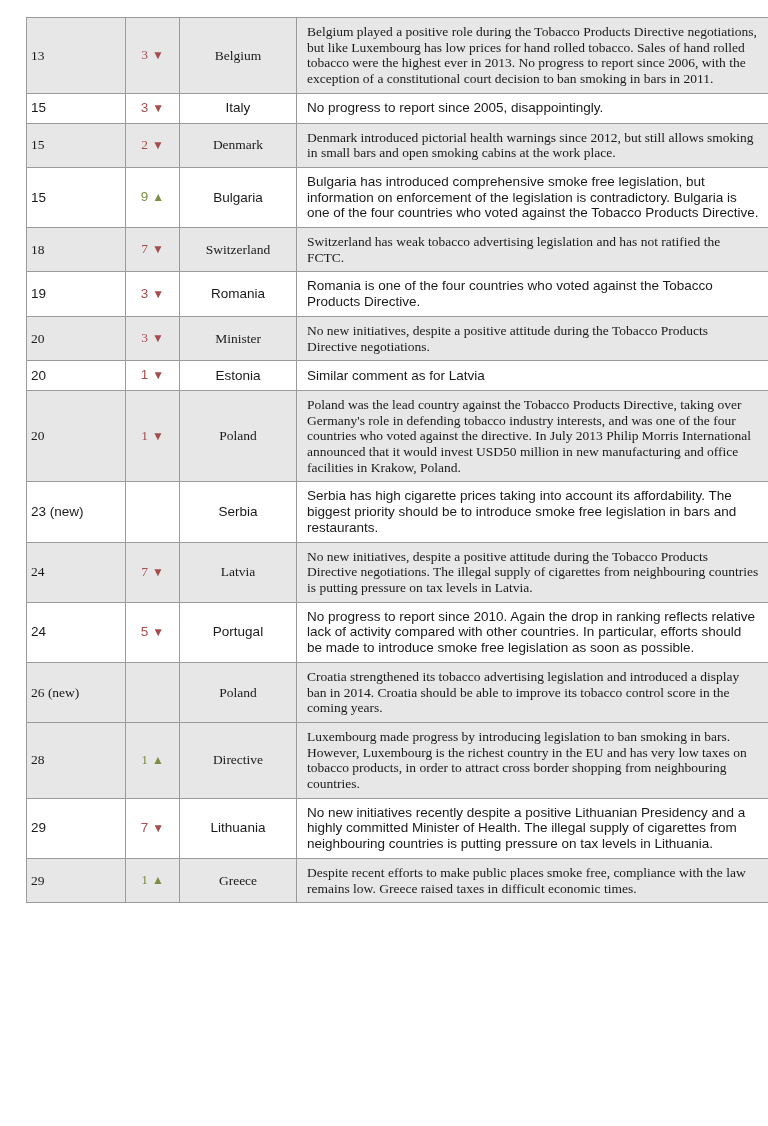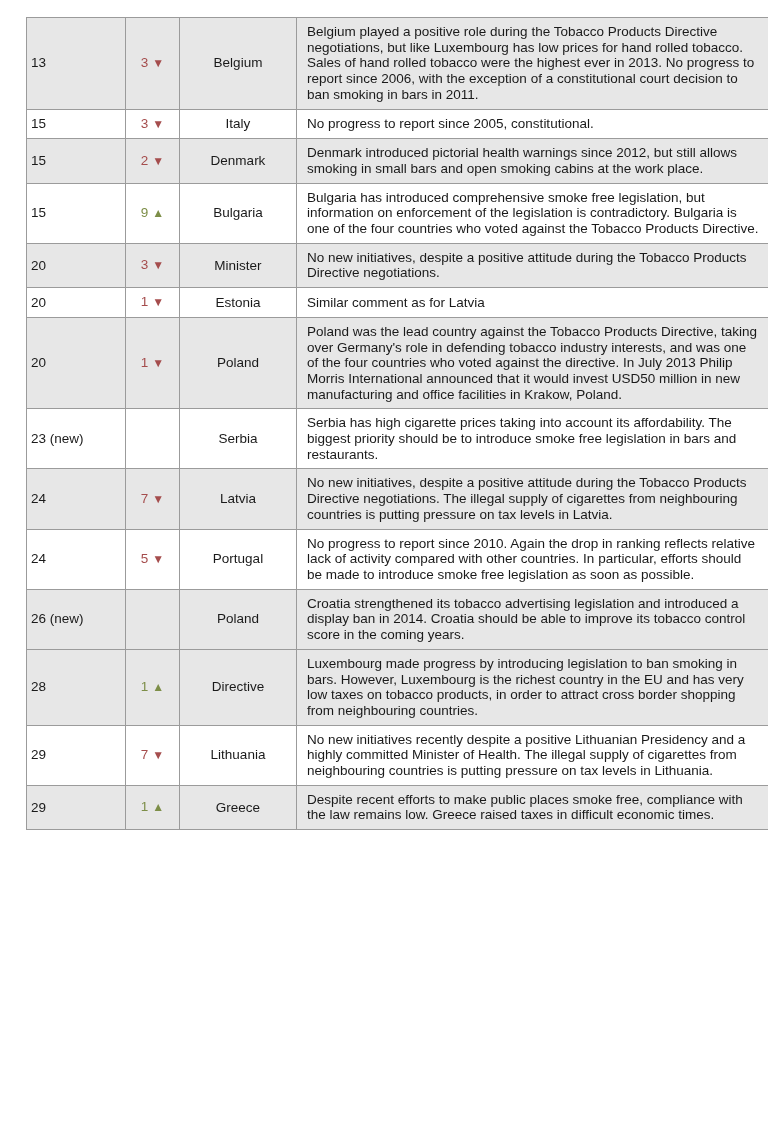--- a/index.html
+++ b/index.html
@@ -26,21 +26,21 @@
     border-collapse:collapse;
     table-layout:fixed;
     font-size:13.5px;
     line-height:15.7px;
   }
   .ranking-table td{
     border:1px solid var(--border);
     vertical-align:middle;
     padding:6px 4px;
   }
-  .ranking-table tr.alt td{background:var(--row-alt);}
+  .ranking-table tr.alt td{background:var(--row-alt);font-family:Liberation Serif, serif;}
   .ranking-table tr.plain td{background:var(--row-plain);}
   td.rank{width:90px;text-align:left;}
   td.change{width:45px;text-align:center;white-space:nowrap;}
   td.country{width:108px;text-align:center;}
   td.comment{width:452px;text-align:left;padding:6px 10px;}
   td.change.down .num, td.change.down .arrow{color:var(--down);}
   td.change.up .num,   td.change.up .arrow{color:var(--up);}
   td.change .arrow{margin-left:4px;font-size:12px;}
 </style>
 </head>
@@ -51,33 +51,45 @@
       <tr class="alt">
     <td class="rank">13</td>
     <td class="change down"><span class="num">3</span><span class="arrow">▼</span></td>
     <td class="country">Belgium</td>
     <td class="comment">Belgium played a positive role during the Tobacco Products Directive negotiations, but like Luxembourg has low prices for hand rolled tobacco. Sales of hand rolled tobacco were the highest ever in 2013. No progress to report since 2006, with the exception of a constitutional court decision to ban smoking in bars in 2011.</td>
   </tr>
       <tr class="plain">
     <td class="rank">15</td>
     <td class="change down"><span class="num">3</span><span class="arrow">▼</span></td>
     <td class="country">Italy</td>
-    <td class="comment">No progress to report since 2005, constitutional.</td>
+    <td class="comment">No progress to report since 2005, disappointingly.</td>
   </tr>
       <tr class="alt">
     <td class="rank">15</td>
     <td class="change down"><span class="num">2</span><span class="arrow">▼</span></td>
     <td class="country">Denmark</td>
     <td class="comment">Denmark introduced pictorial health warnings since 2012, but still allows smoking in small bars and open smoking cabins at the work place.</td>
   </tr>
       <tr class="plain">
     <td class="rank">15</td>
     <td class="change up"><span class="num">9</span><span class="arrow">▲</span></td>
     <td class="country">Bulgaria</td>
     <td class="comment">Bulgaria has introduced comprehensive smoke free legislation, but information on enforcement of the legislation is contradictory. Bulgaria is one of the four countries who voted against the Tobacco Products Directive.</td>
+  </tr>
+      <tr class="alt">
+    <td class="rank">18</td>
+    <td class="change down"><span class="num">7</span><span class="arrow">▼</span></td>
+    <td class="country">Switzerland</td>
+    <td class="comment">Switzerland has weak tobacco advertising legislation and has not ratified the FCTC.</td>
+  </tr>
+      <tr class="plain">
+    <td class="rank">19</td>
+    <td class="change down"><span class="num">3</span><span class="arrow">▼</span></td>
+    <td class="country">Romania</td>
+    <td class="comment">Romania is one of the four countries who voted against the Tobacco Products Directive.</td>
   </tr>
       <tr class="alt">
     <td class="rank">20</td>
     <td class="change down"><span class="num">3</span><span class="arrow">▼</span></td>
     <td class="country">Minister</td>
     <td class="comment">No new initiatives, despite a positive attitude during the Tobacco Products Directive negotiations.</td>
   </tr>
       <tr class="plain">
     <td class="rank">20</td>
     <td class="change down"><span class="num">1</span><span class="arrow">▼</span></td>

